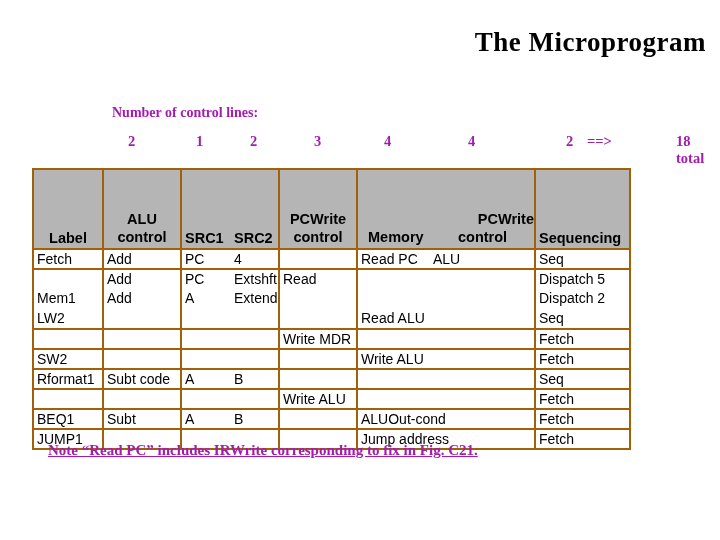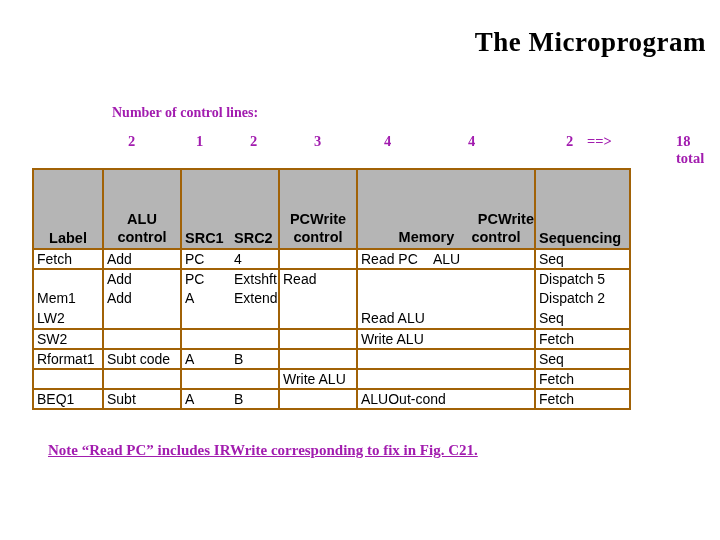--- a/index.html
+++ b/index.html
@@ -59,21 +59,21 @@
   table.mp th.ctr div, table.mp th.ctr { text-align: center; padding-left: 0; }
   table.mp td { height: 18px; line-height: 18px; border-radius: 8px; }
 
   
   .s1 { display: inline-block; width: 49px; }
 
   
   .m1 { display: inline-block; width: 72px; }
   th.c5 { padding-left: 0; }
   th.c5 .pcwh { padding-left: 99px; text-align: right; margin-top: 40px; }
-  th.c5 .memctl { padding-left: 7px; text-align: center; }
+  th.c5 .memctl { padding-left: 7px; text-align: left; }
   th.c5 .mh { display: inline-block; width: 90px; }
   td.pcr { text-align: right; padding-right: 4px; margin-top: 46px; }
 
   
   td.grp { vertical-align: top; height: 58px; }
   td.grp .ln { height: 19.3px; line-height: 19.3px; }
 </style>
 </head>
 <body>
 
@@ -156,20 +156,28 @@
       <div class="ln"><span class="m1"></span><span></span></div>
       <div class="ln"><span class="m1">Read ALU</span><span></span></div>
     </td>
     <td class="grp">
       <div class="ln">Dispatch 5</div>
       <div class="ln">Dispatch 2</div>
       <div class="ln">Seq</div>
     </td>
   </tr>
 
+  <tr>
+    <td></td>
+    <td></td>
+    <td><span class="s1"></span><span></span></td>
+    <td>Write MDR</td>
+    <td><span class="m1"></span><span></span></td>
+    <td>Fetch</td>
+  </tr>
 
   <tr>
     <td>SW2</td>
     <td></td>
     <td><span class="s1"></span><span></span></td>
     <td></td>
     <td><span class="m1">Write ALU</span><span></span></td>
     <td>Fetch</td>
   </tr>
 
@@ -193,16 +201,24 @@
 
   <tr>
     <td>BEQ1</td>
     <td>Subt</td>
     <td><span class="s1">A</span><span>B</span></td>
     <td></td>
     <td class="pcr"><span>ALUOut-cond</span></td>
     <td>Fetch</td>
   </tr>
 
+  <tr>
+    <td>JUMP1</td>
+    <td></td>
+    <td><span class="s1"></span><span></span></td>
+    <td></td>
+    <td class="pcr"><span>Jump address</span></td>
+    <td>Fetch</td>
+  </tr>
 </tbody>
   </table>
 
 <div class="navy note">Note “Read PC” includes IRWrite corresponding to fix in Fig. C21.</div>
 
 </body></html>

